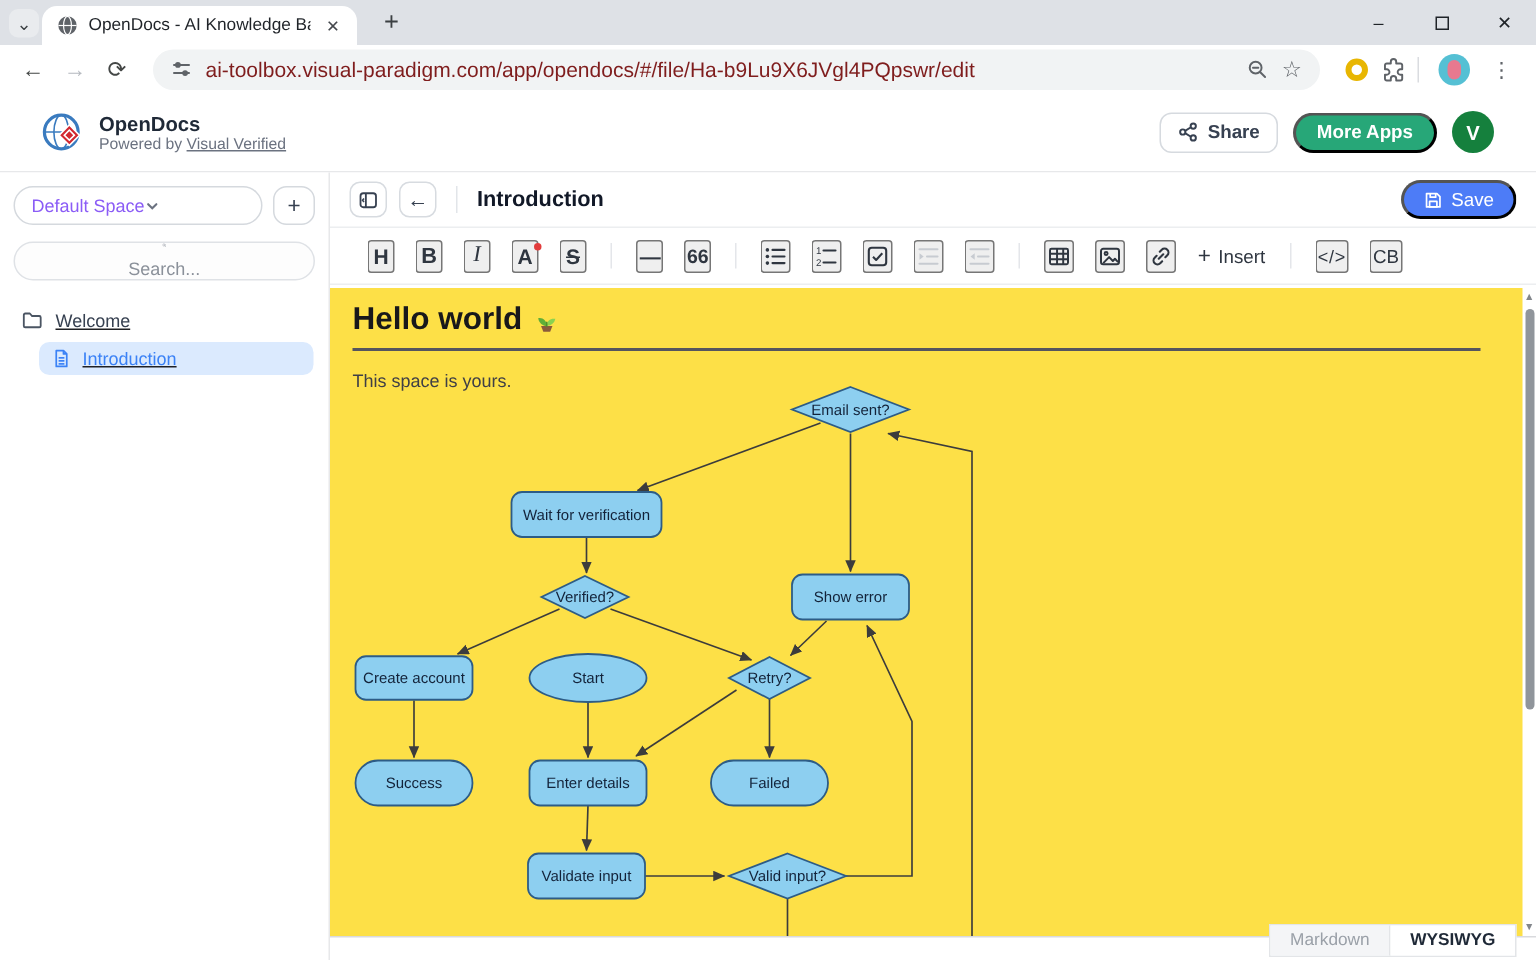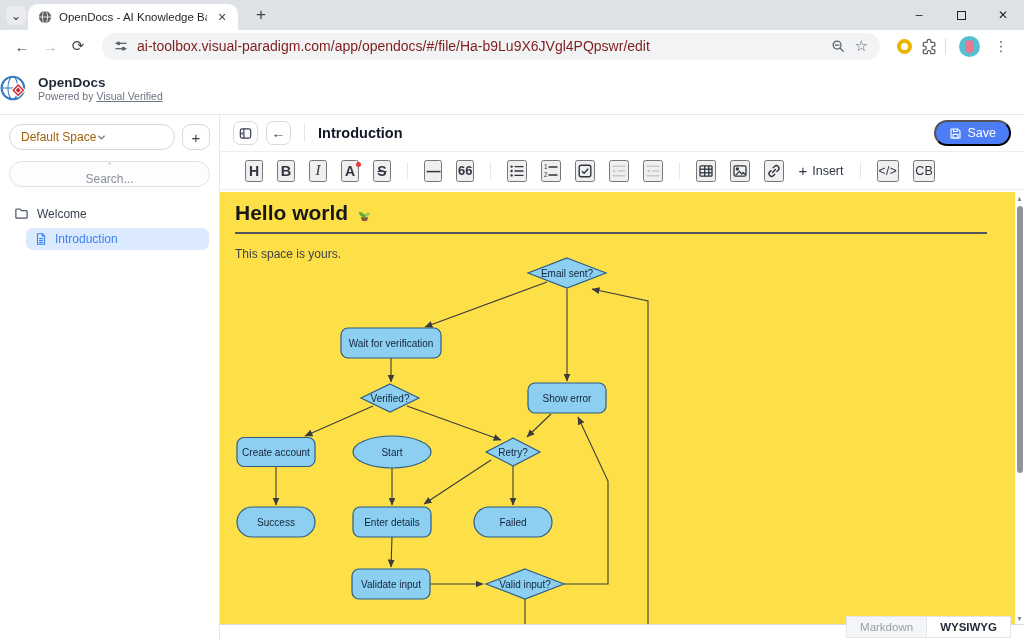--- a/index.html
+++ b/index.html
@@ -25,39 +25,39 @@
   .url-text { flex:1; font-size:14px; color:#7f1d1d; white-space:nowrap; overflow:hidden; }
   .pill-ic { color:#5f6368; display:flex; align-items:center; }
   .star { font-size:15px; color:#5f6368; }
   .ext-ring { width:15px; height:15px; border:4px solid #e8b602; border-radius:50%; margin:0 9px; }
   .chrome-sep { width:1px; height:17px; background:#dadce0; margin:0 7px; }
   .chrome-avatar { width:21px; height:21px; border-radius:50%; background:#55c0d4; position:relative; margin:0 6px; }
   .chrome-avatar span { position:absolute; left:6px; top:4px; width:9px; height:13px; border-radius:5px; background:#e8798f; }
   .menu-dots { font-size:14px; color:#5f6368; padding:0 8px; }
 
   
-  .app-header { position:absolute; left:0; top:62px; width:1024px; height:53px; background:#fff; border-bottom:1px solid #e7e8ea; display:flex; align-items:center; padding:0 0; }
+  .app-header { position:absolute; left:0; top:62px; width:1024px; height:53px; background:#fff; border-bottom:1px solid #e7e8ea; display:flex; align-items:center; padding:0 28px; }
   .brand { display:flex; align-items:center; gap:8px; }
   .brand-name { font-size:13.5px; font-weight:bold; color:#1f2937; line-height:15px; }
   .powered { font-size:10.5px; color:#6b7280; }
   .powered a { color:#6b7280; text-decoration:underline; }
   .header-right { margin-left:auto; display:flex; align-items:center; gap:10px; }
   .share-btn { height:27px; border:1px solid #d6dadf; border-radius:8px; background:#fff; display:flex; align-items:center; gap:6px; padding:0 11px; font-size:12.5px; font-weight:bold; color:#374151; }
   .more-apps-btn { height:27px; border-radius:14px; display:flex; align-items:center; padding:0 14px; font-size:12.5px; font-weight:bold; color:#fff; }
   .user-avatar { width:28px; height:28px; border-radius:50%; color:#fff; font-size:13.5px; font-weight:bold; display:flex; align-items:center; justify-content:center; }
 
   
   .workspace { position:absolute; left:0; top:115px; width:1024px; bottom:0; display:flex; }
   .sidebar { width:220px; border-right:1px solid #e7e8ea; background:#fff; padding-top:9px; flex-shrink:0; }
   .space-row { display:flex; gap:7px; margin:0 9px; }
-  .space-select { flex:1; height:26px; border:1px solid #d5d9de; border-radius:13px; display:flex; align-items:center; justify-content:flex-start; padding:0 11px; font-size:12px; color:#a16207; background:#fff; }
+  .space-select { flex:1; height:26px; border:1px solid #d5d9de; border-radius:13px; display:flex; align-items:center; justify-content:flex-start; padding:0 11px; font-size:12px; color:#8b5cf6; background:#fff; }
   .add-space-btn { width:28px; height:26px; border:1px solid #d5d9de; border-radius:9px; background:#fff; font-size:15px; color:#374151; display:flex; align-items:center; justify-content:center; }
   .search-box { margin:11px 9px 0 9px; height:26px; border:1px solid #dfe2e6; border-radius:13px; background:#fdfdfd; display:flex; align-items:center; gap:7px; padding:0 10px; color:#8b919a;flex-direction:column; }
   .search-box span { font-size:12px; }
-  .tree { margin-top:15px; }
+  .tree { margin-top:15px;text-decoration:underline; }
   .tree-folder { display:flex; align-items:center; gap:8px; padding:4px 14px; color:#374151; font-size:12px; }
   .tree-doc { display:flex; align-items:center; gap:7px; margin:3px 10px 0 26px; padding:4px 8px; background:#dbeafe; border-radius:7px; color:#3b82f6; font-size:12px; }
 
   .main { flex:1; position:relative; background:#fff; }
   .doc-header { height:37px; display:flex; align-items:center; gap:8px; padding:0 13px; border-bottom:1px solid #eceef0; }
   .icon-btn { width:25px; height:24px; border:1px solid #d7dbe0; border-radius:7px; background:#fff; color:#374151; display:flex; align-items:center; justify-content:center; font-size:14px; }
   .hsep { width:1px; height:18px; background:#e2e5e9; margin:0 5px; }
   .doc-title { font-size:14.5px; font-weight:bold; color:#111827; }
   .save-btn { margin-left:auto; height:26px; background:#4d7cf7; border-radius:13px; color:#fff; display:flex; align-items:center; gap:6px; padding:0 13px; font-size:12.5px; }
 
@@ -168,20 +168,38 @@
       <line x1="1.5" y1="14" x2="22.5" y2="14" stroke="#3a7bbf" stroke-width="1"></line>
       <g transform="rotate(45 17 16)">
         <rect x="12.5" y="11.5" width="9" height="9" fill="#d22730" stroke="#fff" stroke-width="1"></rect>
         <rect x="14.8" y="13.8" width="4.4" height="4.4" fill="none" stroke="#fff" stroke-width="1"></rect>
       </g>
     </svg>
     <div>
       <div class="brand-name">OpenDocs</div>
       <div class="powered"><span>Powered by</span> <a>Visual Verified</a></div>
     </div>
+  </div>
+  <div class="header-right">
+    <button class="share-btn">
+      <svg width="14" height="14" viewBox="0 0 16 16" fill="none" stroke="#374151" stroke-width="1.5">
+        <circle cx="12" cy="3.5" r="2"></circle>
+          <circle cx="12" cy="12.5" r="2"></circle>
+          <circle cx="4" cy="8" r="2"></circle>
+        <line x1="5.8" y1="7.1" x2="10.2" y2="4.4"></line>
+          <line x1="5.8" y1="8.9" x2="10.2" y2="11.6"></line>
+      </svg>
+      <span>Share</span>
+    </button>
+    <button class="more-apps-btn" style="background:#27a778">
+        <span>More Apps</span>
+      </button>
+    <div class="user-avatar" style="background:#15803d">
+        <span>V</span>
+      </div>
   </div>
 </div>
 
 <div class="workspace">
   <div class="sidebar">
     <div class="space-row">
       <div class="space-select">
         <span>Default Space</span>
         <svg width="11" height="11" viewBox="0 0 12 12" fill="none" stroke="#6b7280" stroke-width="1.5" stroke-linecap="round">
             <path d="M3 4.5 L6 7.5 L9 4.5"></path>

